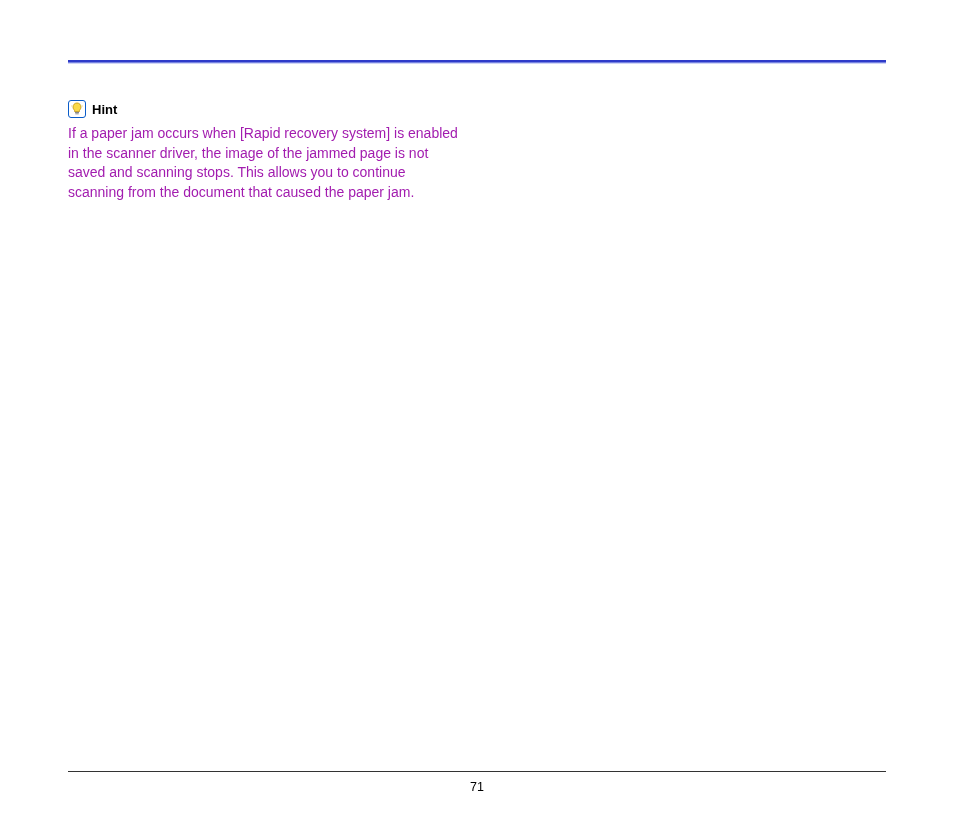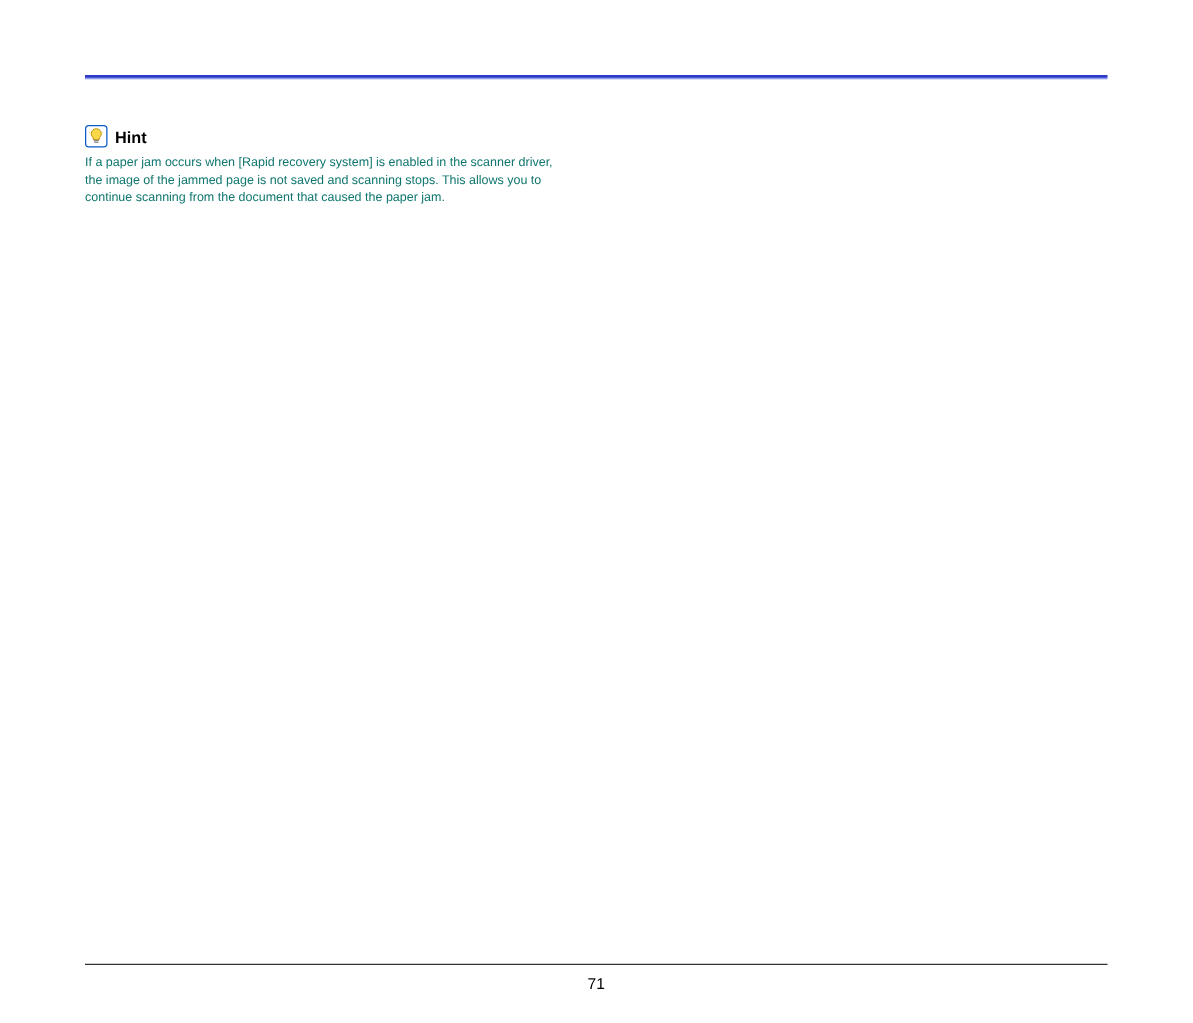--- a/index.html
+++ b/index.html
@@ -45,23 +45,23 @@
     .hint-icon svg {
       width: 12px;
       height: 14px;
     }
     .hint-label {
       font-weight: bold;
       font-size: 13px;
       color: #000000;
     }
     .hint-body {
-      font-size: 10px;
+      font-size: 14px;
       line-height: 1.4;
-      color: #0f766e;
+      color: #a21caf;
     }
     .footer {
       position: absolute;
       bottom: 24px;
       left: 68px;
       right: 68px;
     }
     .footer-rule {
       height: 1px;
       background: #333333;

